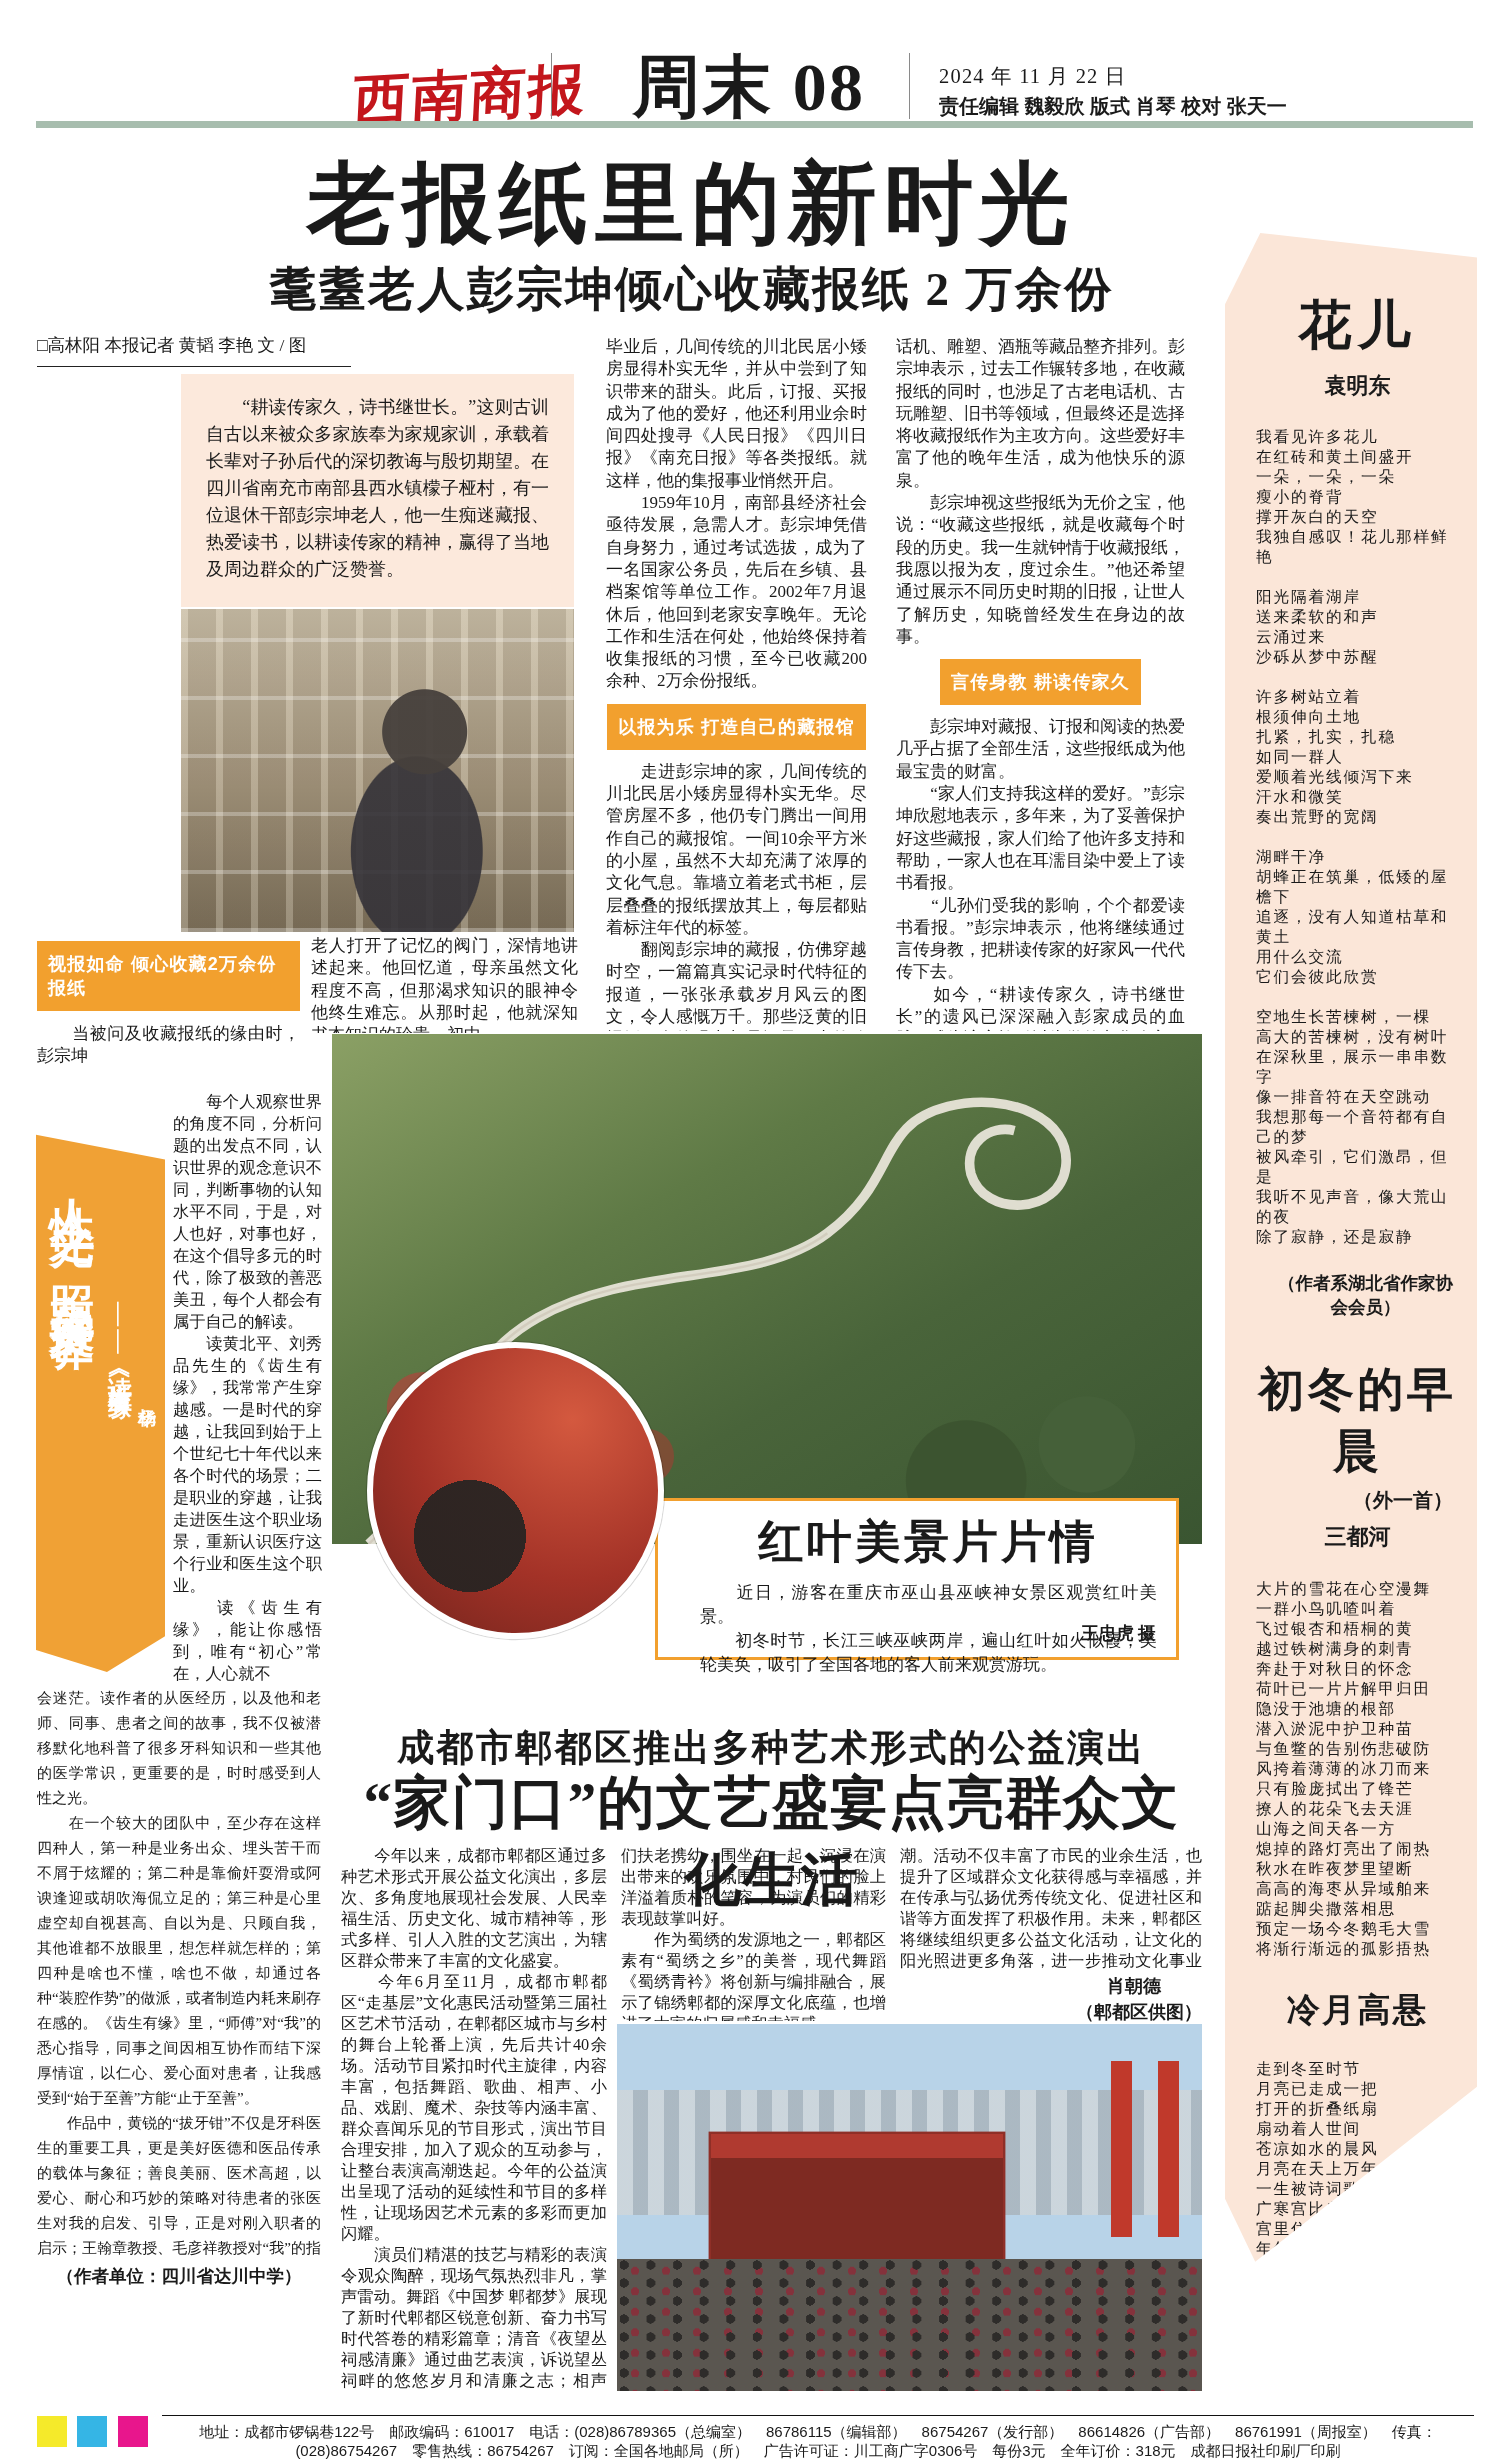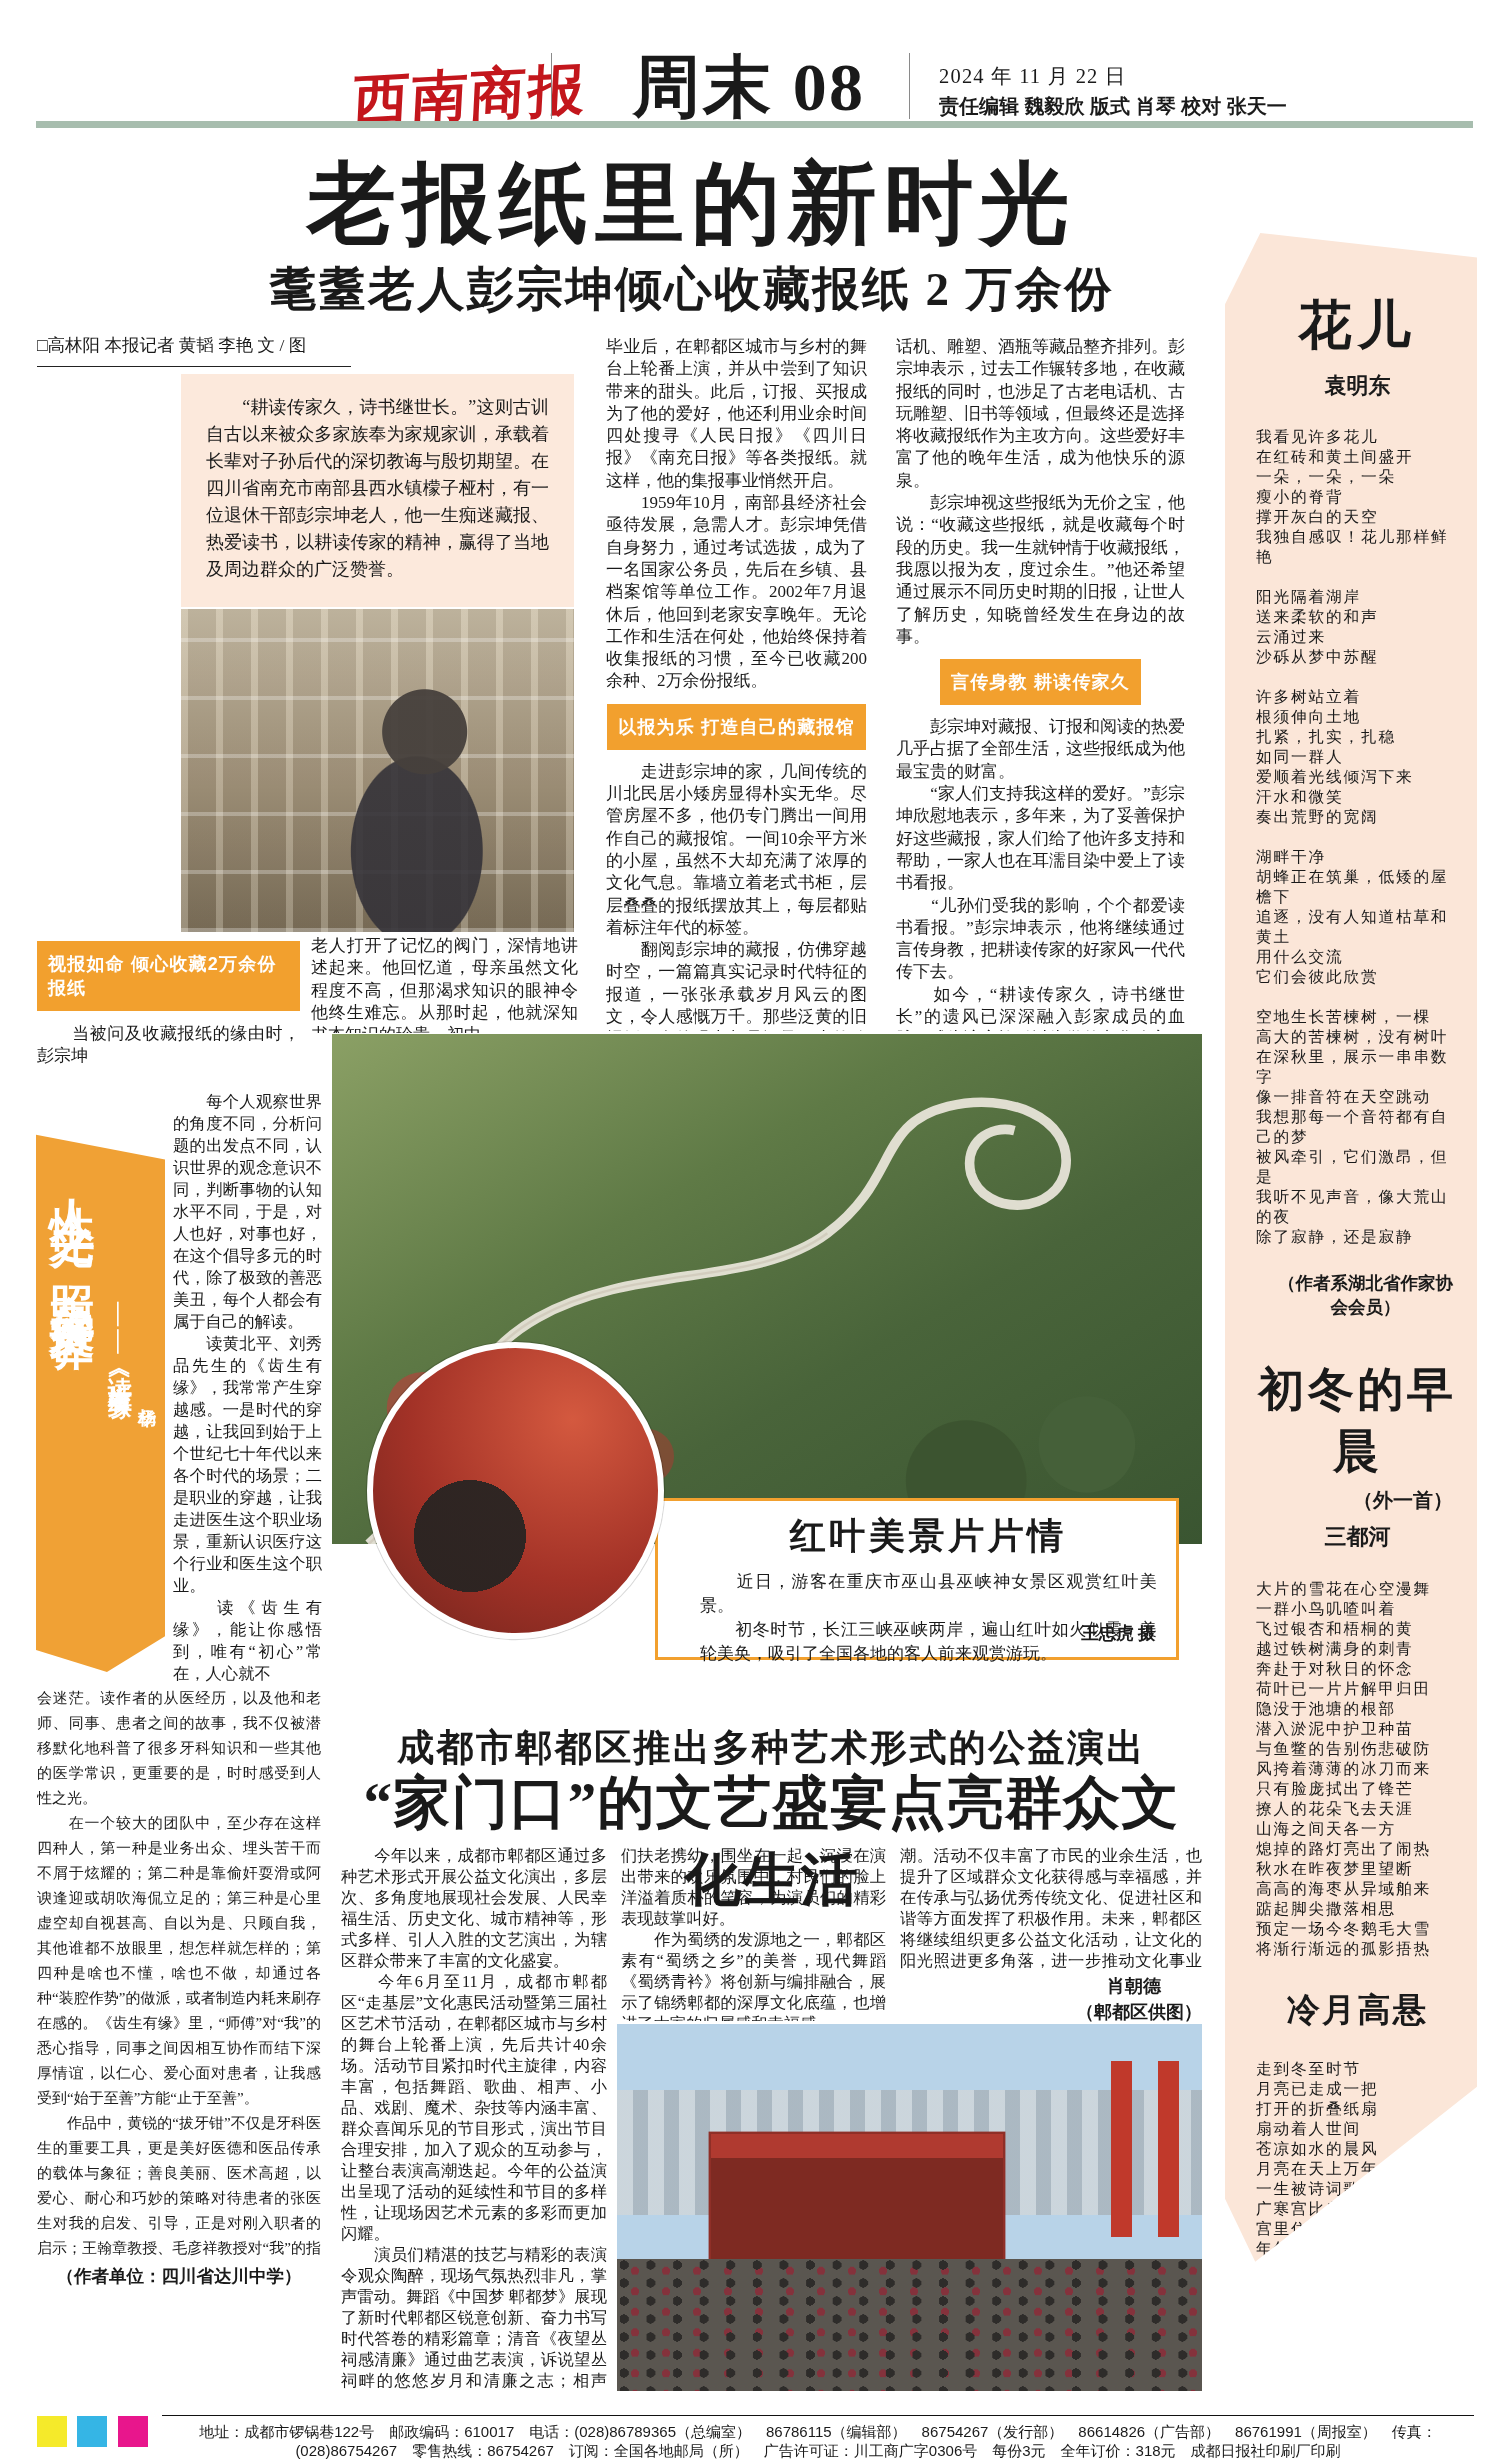--- a/index.html
+++ b/index.html
@@ -49,21 +49,21 @@
   #aerial-photo{left:332px;top:1034px;width:870px;height:510px;
      background:linear-gradient(150deg,#8ba065 0%,#5f7a46 35%,#49643a 62%,#3a5531 100%);}
   #aerial-photo svg{position:absolute;left:0;top:0;}
   #inset-circle-photo{left:367px;top:1342px;width:297px;height:297px;border-radius:50%;
      border:6px solid #fff;box-shadow:0 0 0 1.2px rgba(0,0,0,.15);
      background:
        radial-gradient(circle at 34% 66%, rgba(40,36,34,.95) 0 56px, rgba(40,36,34,0) 56px),
        radial-gradient(circle at 70% 25%, #d4593f 0%, #a33227 55%, #6e231c 100%);}
   #caption-box{left:655px;top:1498px;width:524px;height:162px;background:#fff;border:3px solid #f2a02e;
      box-sizing:border-box;padding:11px 19.3px 8.5px 42px;}
-  #feature-title{text-align:center;font-size:36px;font-weight:900;letter-spacing:3.6px;}
+  #feature-title{text-align:center;font-size:45px;font-weight:900;letter-spacing:3.6px;}
   #feature-body{margin-top:8.5px;font-size:17px;line-height:24px;}
   #feature-credit{position:absolute;right:20.5px;bottom:12px;font-weight:bold;font-size:17.5px;}
 
   
   #bottom-kicker{left:341px;top:1723px;width:861px;text-align:center;font-size:37px;font-weight:800;letter-spacing:2.4px;}
   #bottom-headline{left:341px;top:1765px;width:861px;text-align:center;font-size:57px;font-weight:900;letter-spacing:1.2px;}
   .bbody{font-size:16.3px;line-height:21px;}
   #bottom-col1{left:341px;top:1845px;width:266px;height:547px;}
   #bottom-col2{left:621px;top:1845px;width:265px;height:176px;}
   #bottom-col3{left:900px;top:1845px;width:302px;height:128px;}
@@ -138,21 +138,21 @@
 
   <div class="abs photo" id="old-man-photo"></div>
 
   <div class="abs" id="sec1-left">
     <span class="subhead-band">视报如命 倾心收藏2万余份报纸</span>
     <div class="line pre just">　　当被问及收藏报纸的缘由时，彭宗坤</div>
   </div>
   <div class="abs bodycol just hide" id="sec1-right">老人打开了记忆的阀门，深情地讲述起来。他回忆道，母亲虽然文化程度不高，但那渴求知识的眼神令他终生难忘。从那时起，他就深知书本知识的珍贵。初中</div>
 
   <div class="abs hide" id="colB">
-    <div class="bodycol just pre">毕业后，在郫都区城市与乡村的舞台上轮番上演，并从中尝到了知识带来的甜头。此后，订报、买报成为了他的爱好，他还利用业余时间四处搜寻《人民日报》《四川日报》《南充日报》等各类报纸。就这样，他的集报事业悄然开启。
+    <div class="bodycol just pre">毕业后，几间传统的川北民居小矮房显得朴实无华，并从中尝到了知识带来的甜头。此后，订报、买报成为了他的爱好，他还利用业余时间四处搜寻《人民日报》《四川日报》《南充日报》等各类报纸。就这样，他的集报事业悄然开启。
 　　1959年10月，南部县经济社会亟待发展，急需人才。彭宗坤凭借自身努力，通过考试选拔，成为了一名国家公务员，先后在乡镇、县档案馆等单位工作。2002年7月退休后，他回到老家安享晚年。无论工作和生活在何处，他始终保持着收集报纸的习惯，至今已收藏200余种、2万余份报纸。</div>
     <span class="subhead-band band-center">以报为乐 打造自己的藏报馆</span>
     <div class="bodycol just pre">　　走进彭宗坤的家，几间传统的川北民居小矮房显得朴实无华。尽管房屋不多，他仍专门腾出一间用作自己的藏报馆。一间10余平方米的小屋，虽然不大却充满了浓厚的文化气息。靠墙立着老式书柜，层层叠叠的报纸摆放其上，每层都贴着标注年代的标签。
 　　翻阅彭宗坤的藏报，仿佛穿越时空，一篇篇真实记录时代特征的报道，一张张承载岁月风云的图文，令人感慨万千。那些泛黄的旧报纸，在他眼中都是记录历史的珍藏。</div>
   </div>
 
   <div class="abs hide" id="colC">
     <div class="bodycol just pre">话机、雕塑、酒瓶等藏品整齐排列。彭宗坤表示，过去工作辗转多地，在收藏报纸的同时，也涉足了古老电话机、古玩雕塑、旧书等领域，但最终还是选择将收藏报纸作为主攻方向。这些爱好丰富了他的晚年生活，成为他快乐的源泉。
 　　彭宗坤视这些报纸为无价之宝，他说：“收藏这些报纸，就是收藏每个时段的历史。我一生就钟情于收藏报纸，我愿以报为友，度过余生。”他还希望通过展示不同历史时期的旧报，让世人了解历史，知晓曾经发生在身边的故事。</div>
     <span class="subhead-band band-center">言传身教 耕读传家久</span>

